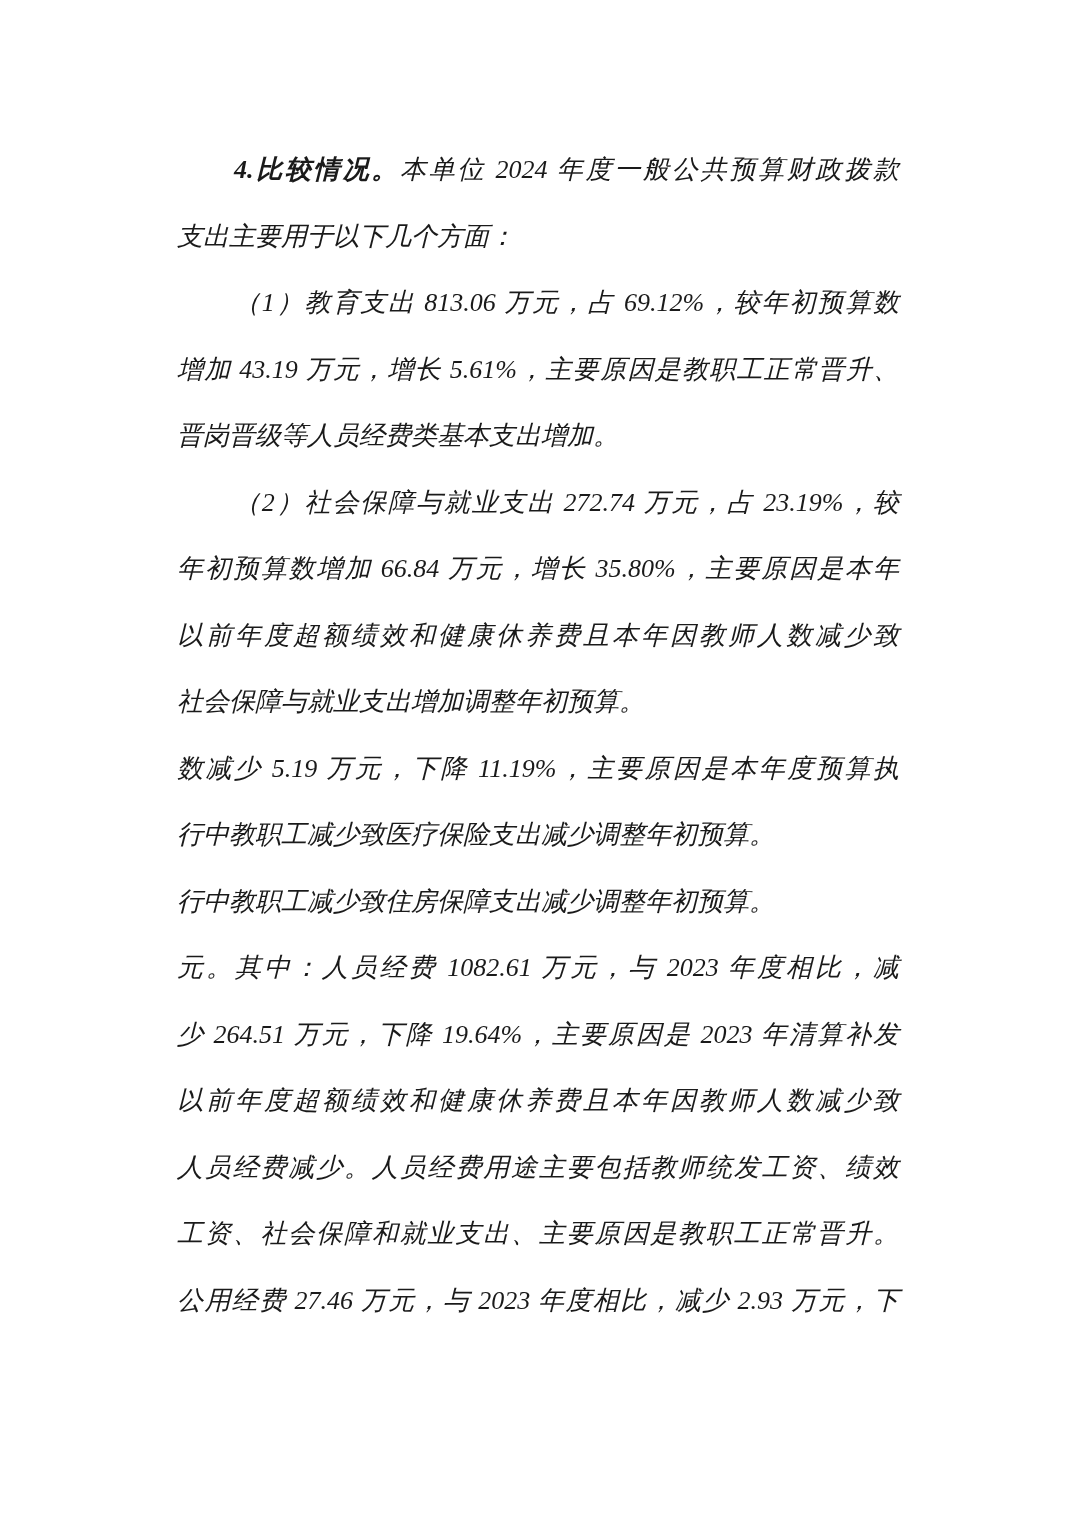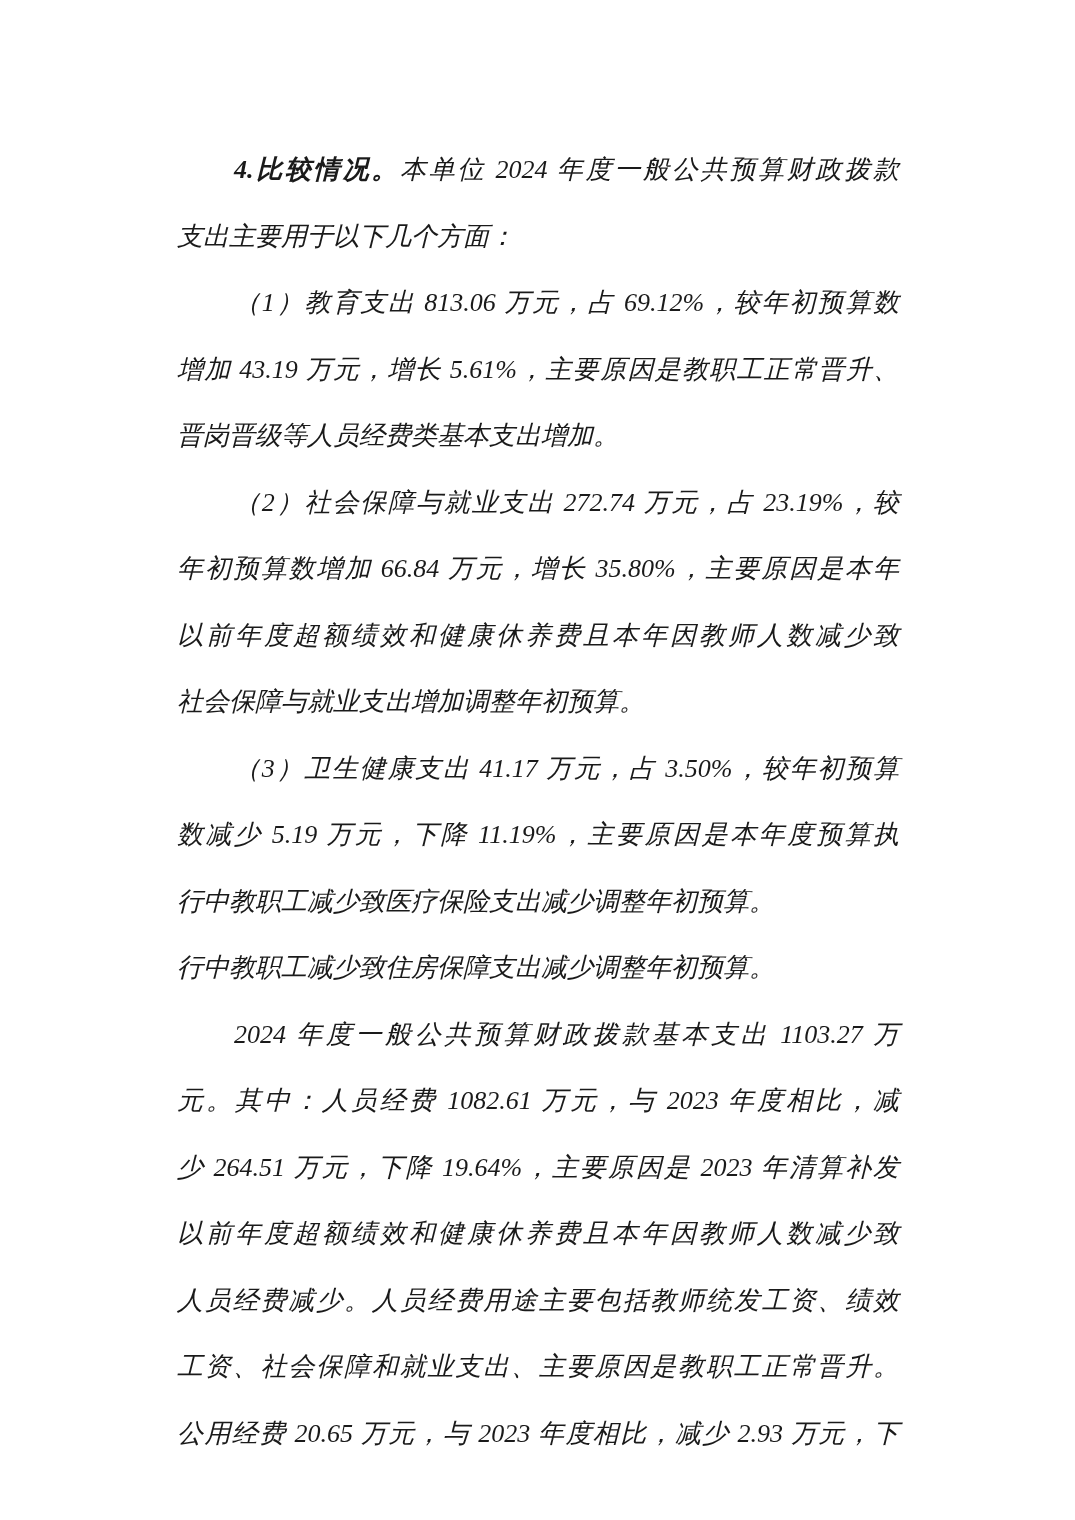--- a/index.html
+++ b/index.html
@@ -59,29 +59,27 @@
 
     <div class="ln ind">（1）教育支出 813.06 万元，占 69.12%，较年初预算数</div>
     <div class="ln">增加 43.19 万元，增长 5.61%，主要原因是教职工正常晋升、</div>
     <div class="ln end">晋岗晋级等人员经费类基本支出增加。</div>
 
     <div class="ln ind">（2）社会保障与就业支出 272.74 万元，占 23.19%，较</div>
     <div class="ln">年初预算数增加 66.84 万元，增长 35.80%，主要原因是本年</div>
     <div class="ln">以前年度超额绩效和健康休养费且本年因教师人数减少致</div>
     <div class="ln end">社会保障与就业支出增加调整年初预算。</div>
 
-    <div class="ln ind">（3）卫生健康支出 41.17 万元，占 3.50%，较年初预算</div>
     <div class="ln">数减少 5.19 万元，下降 11.19%，主要原因是本年度预算执</div>
     <div class="ln end">行中教职工减少致医疗保险支出减少调整年初预算。</div>
 
     <div class="ln end">行中教职工减少致住房保障支出减少调整年初预算。</div>
 
 
-    <div class="ln ind">2024 年度一般公共预算财政拨款基本支出 1103.27 万</div>
     <div class="ln">元。其中：人员经费 1082.61 万元，与 2023 年度相比，减</div>
     <div class="ln">少 264.51 万元，下降 19.64%，主要原因是 2023 年清算补发</div>
     <div class="ln">以前年度超额绩效和健康休养费且本年因教师人数减少致</div>
     <div class="ln">人员经费减少。人员经费用途主要包括教师统发工资、绩效</div>
     <div class="ln">工资、社会保障和就业支出、主要原因是教职工正常晋升。</div>
-    <div class="ln">公用经费 20.65 万元，与 2023 年度相比，减少 2.93 万元，下</div>
+    <div class="ln">公用经费 27.46 万元，与 2023 年度相比，减少 2.93 万元，下</div>
 
   </div>
 </div>
 
 </body></html>

